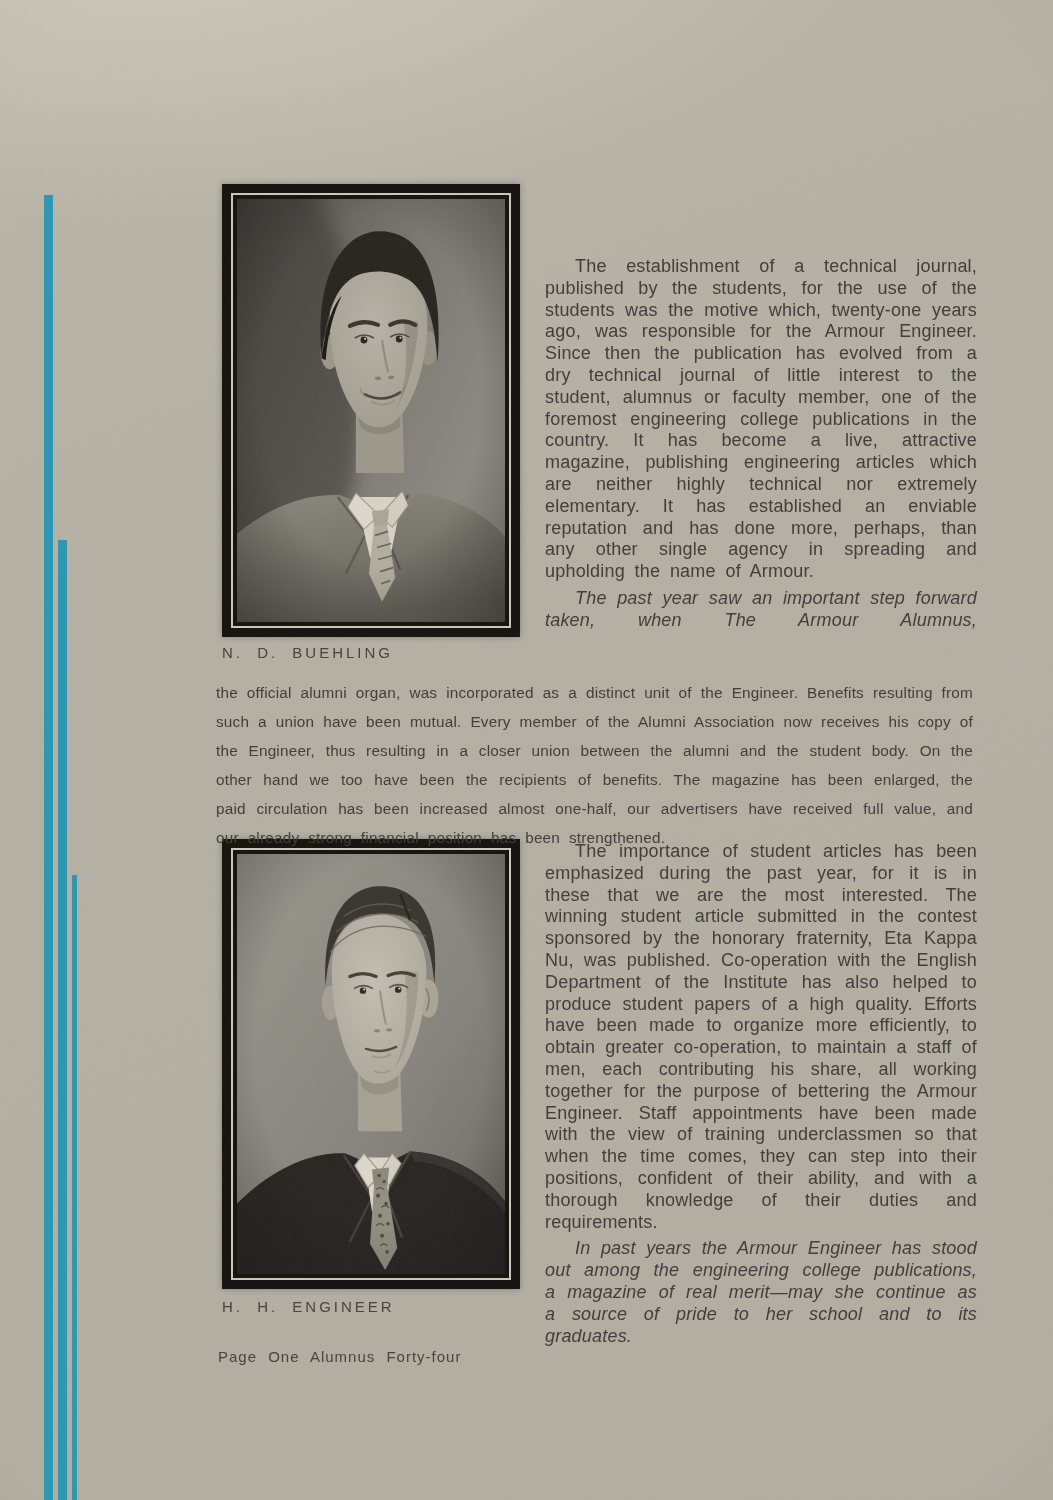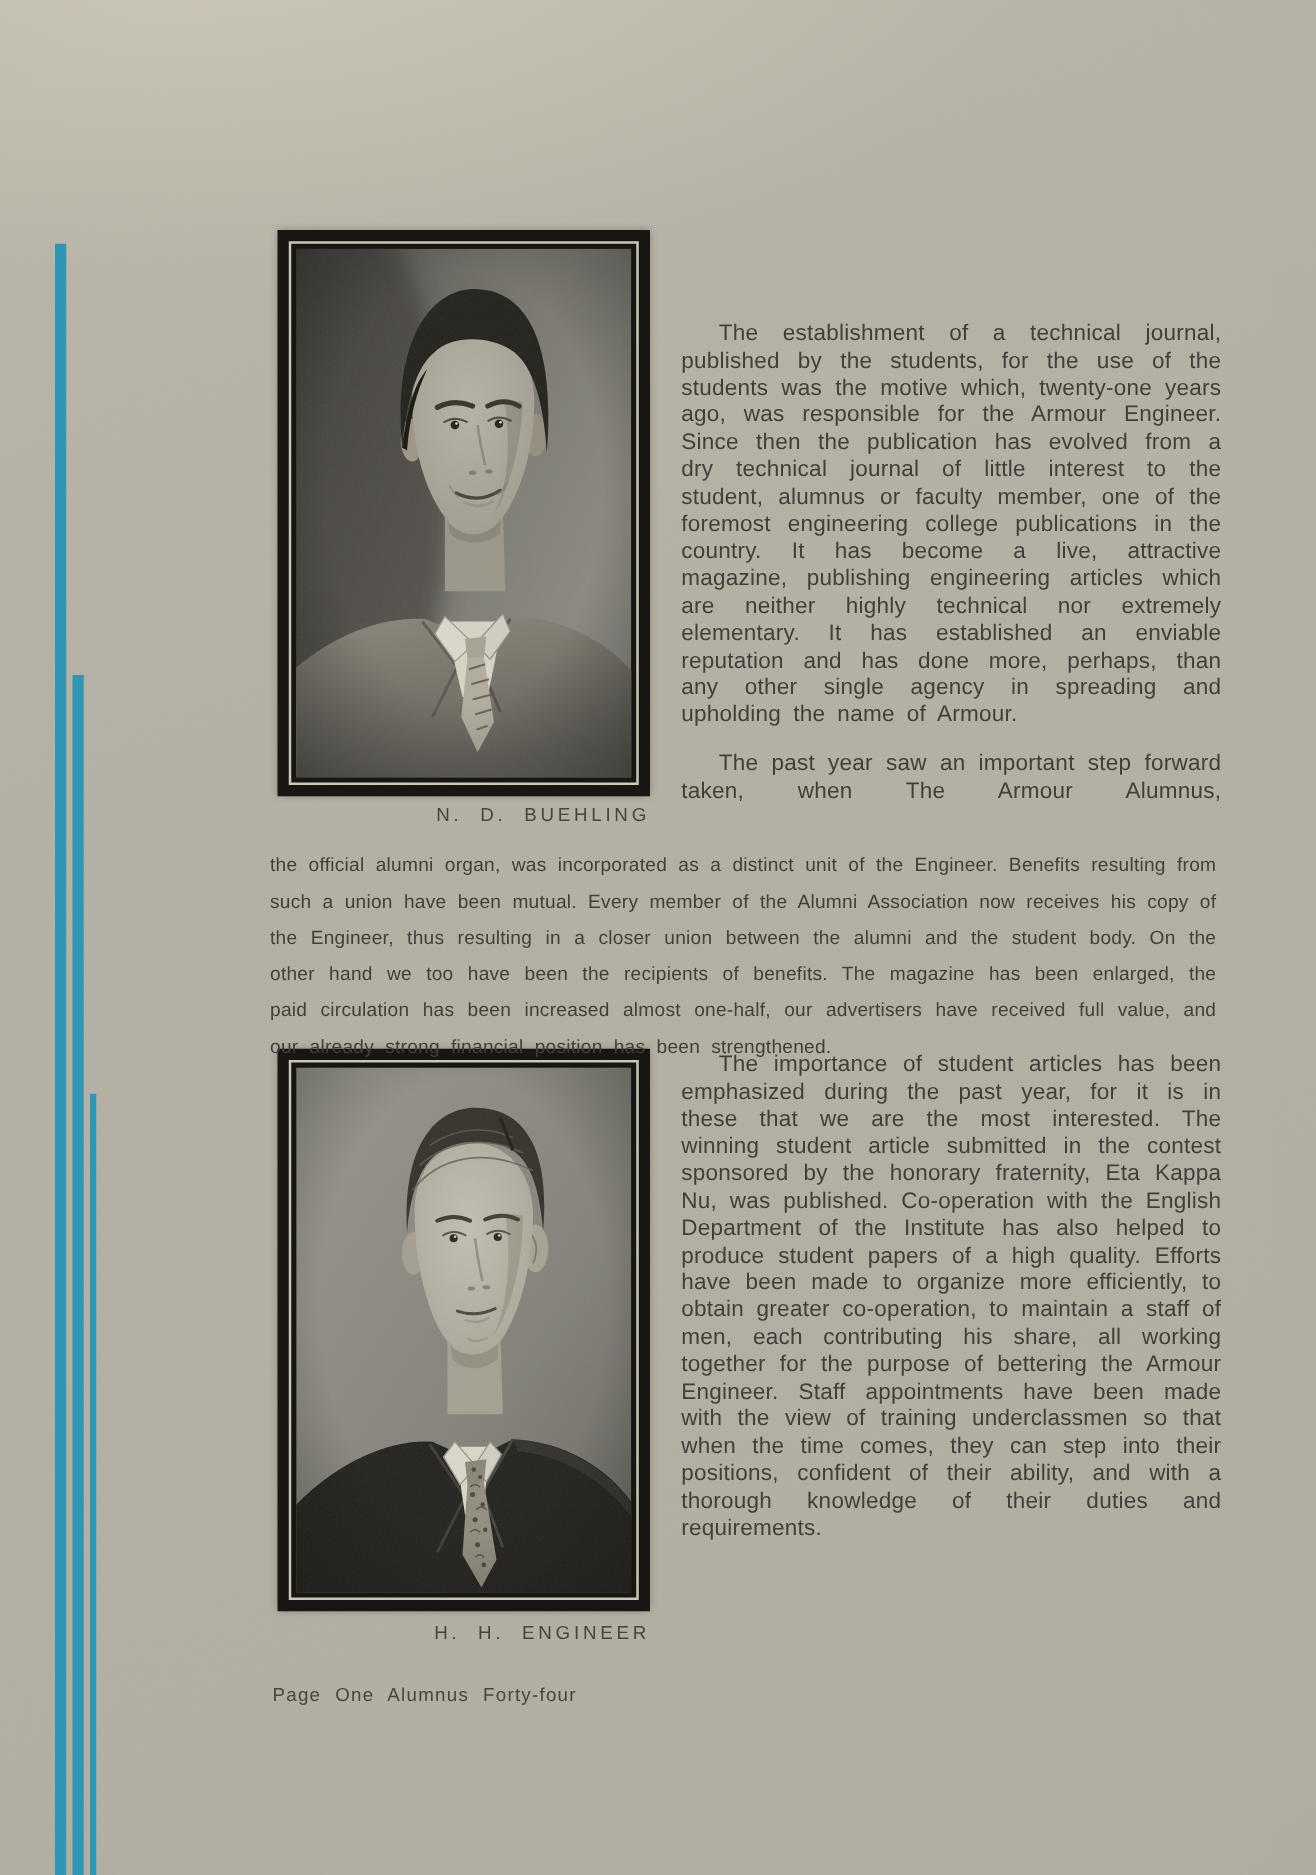--- a/index.html
+++ b/index.html
@@ -38,41 +38,41 @@
   .photo-mat-2{left:222px;top:839px;width:298px;height:450px;}
   .photo-inner{
     position:absolute;inset:9px;
     border:2px solid #ccc8b8;
     padding:4px;background:#161511;box-sizing:border-box;
   }
   .photo-inner svg{display:block;width:100%;height:100%;}
 
   .caption{
     position:absolute;width:298px;left:222px;
-    text-align:right;font-size:15px;letter-spacing:3px;word-spacing:7px;
+    text-align:left;font-size:15px;letter-spacing:3px;word-spacing:7px;
     color:#45443e;
   }
   .caption-1{top:644px;}
   .caption-2{top:1298px;}
 
   
   .colblock{
     position:absolute;left:545px;width:432px;color:#3f3e39;
   }
   .colblock-1{top:256px;}
   .colblock-2{top:841px;}
   .article-title{
     text-align:center;font-size:21px;letter-spacing:2px;
     margin:0 0 11px 0;font-weight:400;color:#3c3b36;
   }
   .colblock p{
     margin:0;font-size:18px;line-height:21.8px;
     text-align:justify;word-spacing:4.5px;letter-spacing:.2px;
   }
-  .colblock p + p{margin-top:17px;}
+  .colblock p + p{margin-top:5px;font-style:italic;}
   .indent{text-indent:30px;}
   .force-just{text-align-last:justify;}
 
   .fullblock{
     position:absolute;left:216px;top:678px;width:757px;color:#3f3e39;
   }
   .fullblock p{
     margin:0;font-size:15.3px;line-height:29px;
     text-align:justify;word-spacing:4.5px;letter-spacing:.2px;
   }
@@ -282,20 +282,21 @@
     <p class="indent">The establishment of a technical journal, published by the students, for the use of the students was the motive which, twenty-one years ago, was responsible for the Armour Engineer. Since then the publication has evolved from a dry technical journal of little interest to the student, alumnus or faculty member, one of the foremost engineering college publications in the country. It has become a live, attractive magazine, publishing engineering articles which are neither highly technical nor extremely elementary. It has established an enviable reputation and has done more, perhaps, than any other single agency in spreading and upholding the name of Armour.</p>
     <p class="indent force-just">The past year saw an important step forward taken, when The Armour Alumnus,</p>
   </div>
 
   <div class="fullblock">
     <p>the official alumni organ, was incorporated as a distinct unit of the Engineer. Benefits resulting from such a union have been mutual. Every member of the Alumni Association now receives his copy of the Engineer, thus resulting in a closer union between the alumni and the student body. On the other hand we too have been the recipients of benefits. The magazine has been enlarged, the paid circulation has been increased almost one-half, our advertisers have received full value, and our already strong financial position has been strengthened.</p>
   </div>
 
   <div class="colblock colblock-2">
     <p class="indent">The importance of student articles has been emphasized during the past year, for it is in these that we are the most interested. The winning student article submitted in the contest sponsored by the honorary fraternity, Eta Kappa Nu, was published. Co-operation with the English Department of the Institute has also helped to produce student papers of a high quality. Efforts have been made to organize more efficiently, to obtain greater co-operation, to maintain a staff of men, each contributing his share, all working together for the purpose of bettering the Armour Engineer. Staff appointments have been made with the view of training underclassmen so that when the time comes, they can step into their positions, confident of their ability, and with a thorough knowledge of their duties and requirements.</p>
+    <p class="indent">In past years the Armour Engineer has stood out among the engineering college publications, a magazine of real merit—may she continue as a source of pride to her school and to its graduates.</p>
   </div>
 
   <div class="page-number">Page One Alumnus Forty-four</div>
 
   <svg class="texture" width="1053" height="1500">
     <filter id="paperNoise">
       <feTurbulence type="fractalNoise" baseFrequency="0.7" numOctaves="2" result="n"></feTurbulence>
       <feColorMatrix in="n" type="matrix" values="0 0 0 0 0.35  0 0 0 0 0.33  0 0 0 0 0.27  0 0 0 0.05 0"></feColorMatrix>
     </filter>
     <rect width="1053" height="1500" filter="url(#paperNoise)"></rect>

